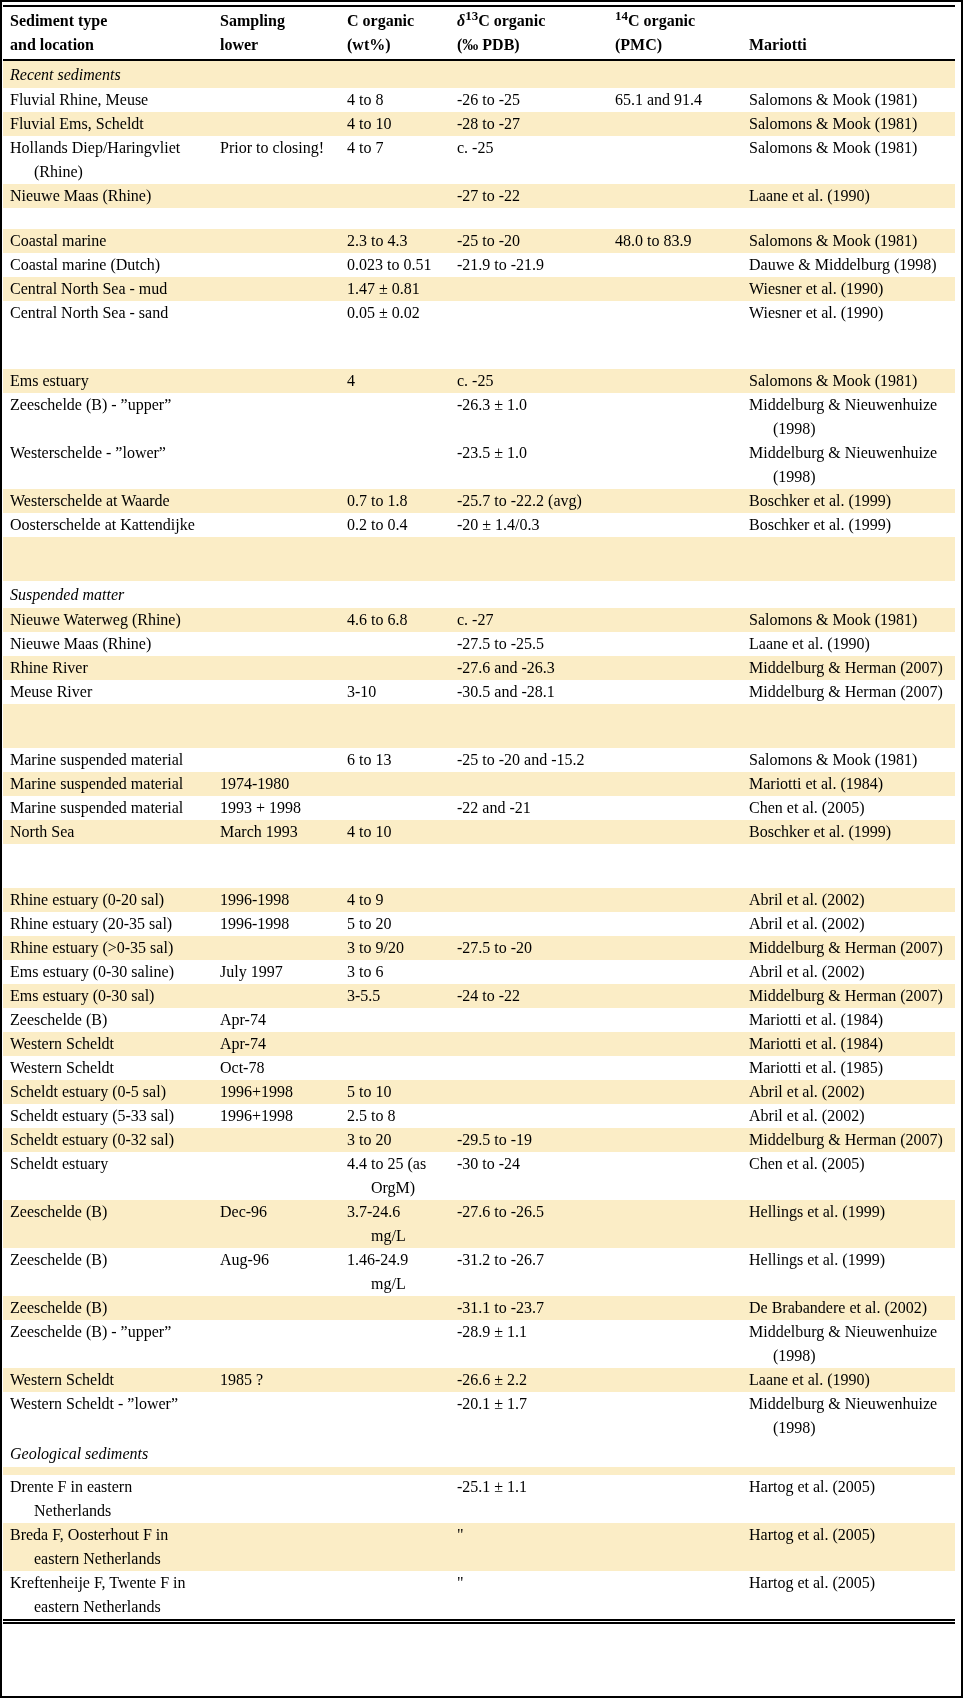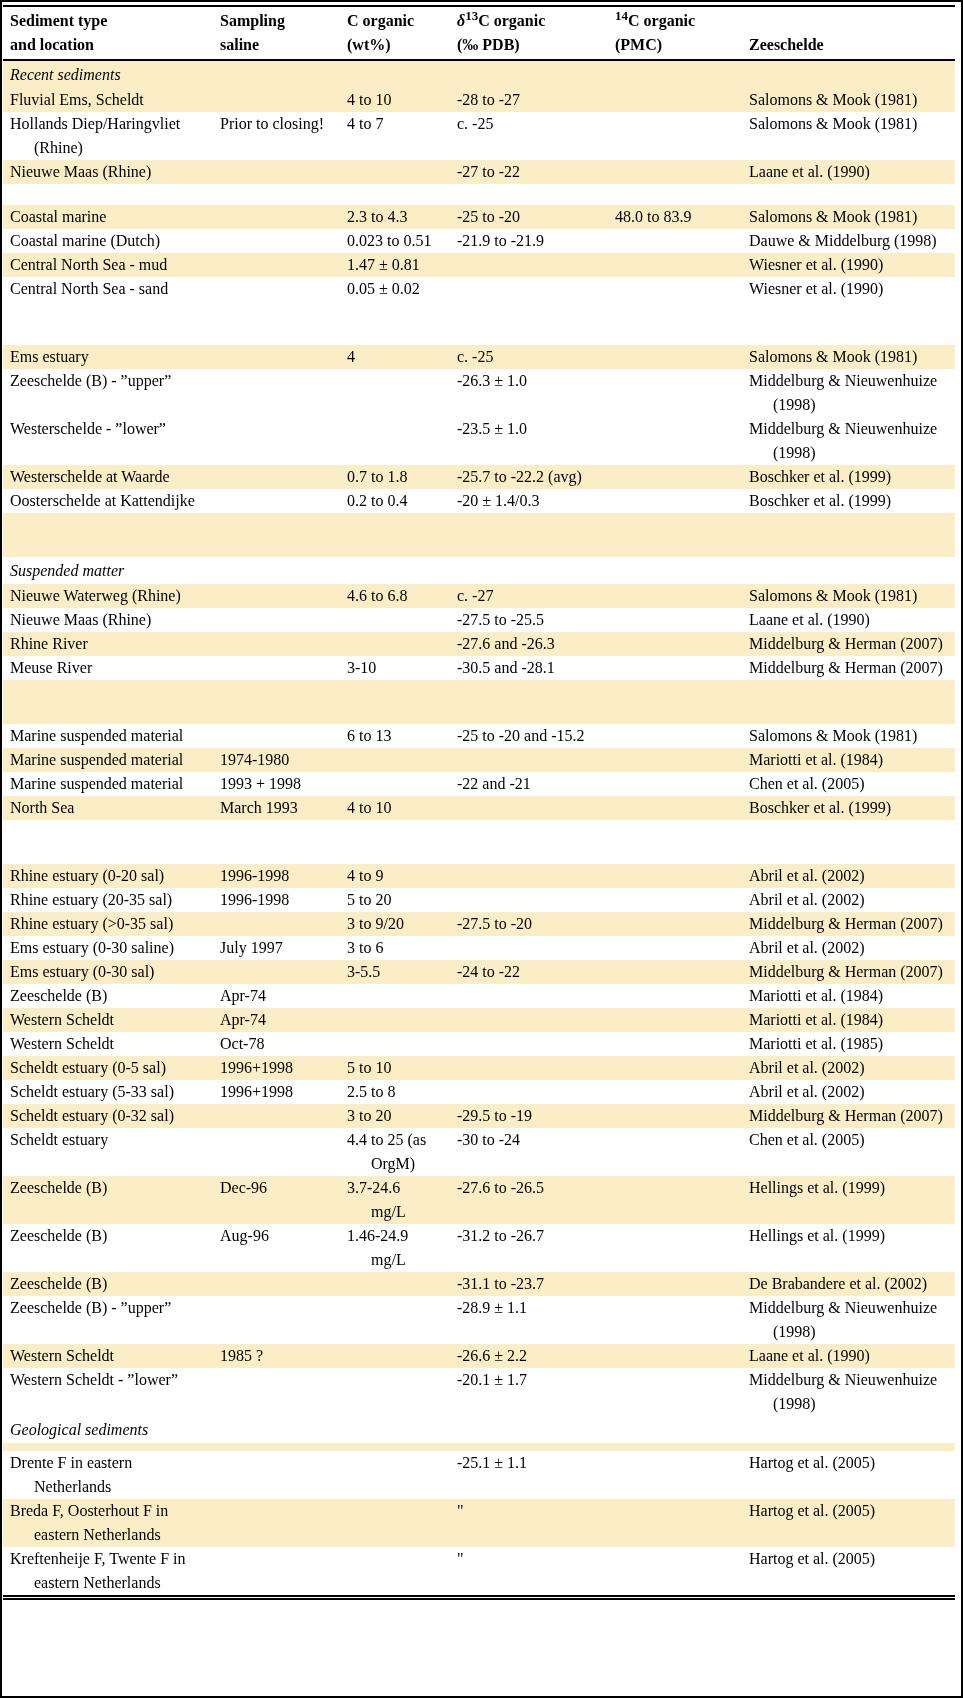--- a/index.html
+++ b/index.html
@@ -63,43 +63,51 @@
       <col style="width:213px">
     </colgroup>
     <thead>
         <tr>
           <td>
             <div class="hline">Sediment type</div>
             <div class="hline">and location</div>
           </td>
           <td>
             <div class="hline">Sampling</div>
-            <div class="hline">saline</div>
+            <div class="hline">lower</div>
           </td>
           <td>
             <div class="hline">C organic</div>
             <div class="hline">(wt%)</div>
           </td>
           <td>
             <div class="hline"><span class="it">δ</span><sup>13</sup>C organic</div>
             <div class="hline">(‰ PDB)</div>
           </td>
           <td>
             <div class="hline"><sup>14</sup>C organic</div>
             <div class="hline">(PMC)</div>
           </td>
           <td>
             <div class="hline"></div>
-            <div class="hline">Zeeschelde</div>
+            <div class="hline">Mariotti</div>
           </td>
         </tr>
       </thead>
     <tbody>
         <tr class="bg-c">
           <td colspan="6" class="section">Recent sediments</td>
+        </tr>
+        <tr class="bg-w">
+          <td>Fluvial Rhine, Meuse</td>
+          <td></td>
+          <td>4 to 8</td>
+          <td>-26 to -25</td>
+          <td>65.1 and 91.4</td>
+          <td>Salomons &amp; Mook (1981)</td>
         </tr>
         <tr class="bg-c">
           <td>Fluvial Ems, Scheldt</td>
           <td></td>
           <td>4 to 10</td>
           <td>-28 to -27</td>
           <td></td>
           <td>Salomons &amp; Mook (1981)</td>
         </tr>
         <tr class="bg-w">

